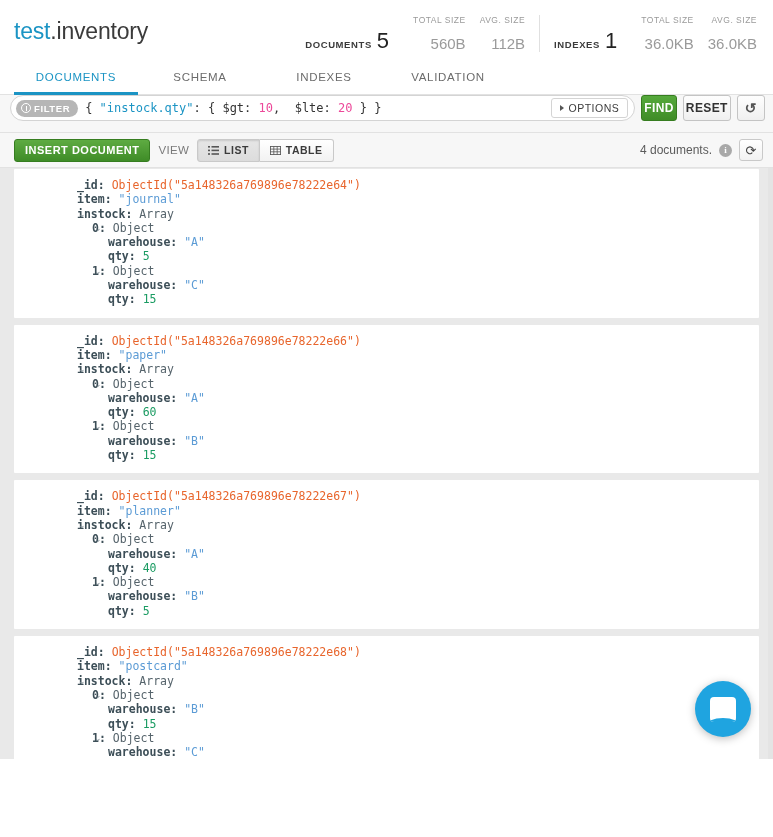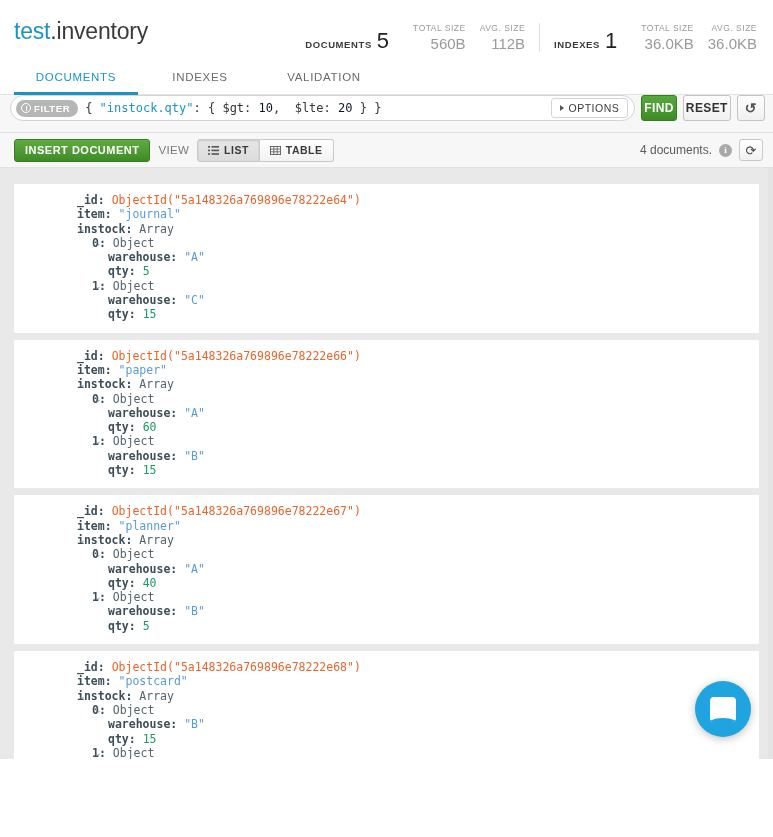--- a/index.html
+++ b/index.html
@@ -45,21 +45,21 @@
     padding-right: 10px;
   }
   .stat-primary .lbl {
     font-size: 9.5px; font-weight: 700; letter-spacing: 0.6px;
     color: #3b3b3b; text-transform: uppercase;
   }
   .stat-primary .val { font-size: 22px; color: #222; font-weight: 300; line-height: 1; }
   .stat-sub { text-align: right; padding-left: 14px; }
   .stat-sub .lbl {
     font-size: 8.5px; letter-spacing: 0.5px; color: #9a9a9a;
-    text-transform: uppercase; display: block; margin-bottom: 2px;
+    text-transform: uppercase; display: block; margin-bottom: 10px;
   }
   .stat-sub .val { font-size: 15px; color: #9a9a9a; font-weight: 300; display: block; }
   
   .tabbar {
     height: 33px;
     background: #fff;
     border-bottom: 1px solid #e2e2e2;
     display: flex;
     align-items: stretch;
     padding-left: 14px;
@@ -114,21 +114,21 @@
   .filter-code {
     font-family: "DejaVu Sans Mono", "Liberation Mono", monospace;
     font-size: 12px;
     color: #333;
     white-space: pre;
     margin-left: 7px;
     flex: 1 1 auto;
     overflow: hidden;
   }
   .c-key { color: #1b94c4; }
-  .c-num { color: #0f172a; }
+  .c-num { color: #ec4899; }
   .options-btn {
     flex: 0 0 auto;
     border: 1px solid #d4d4d4;
     border-radius: 3px;
     background: #fff;
     height: 20px;
     display: flex; align-items: center; gap: 4px;
     padding: 0 8px;
     font-size: 10.5px; letter-spacing: 0.5px; color: #3b3b3b;
     cursor: pointer;
@@ -210,21 +210,21 @@
     background: linear-gradient(#ffffff,#f2f2f2);
     display: flex; align-items: center; justify-content: center;
     font-size: 13px; color: #444;
     cursor: pointer;
   }
   
   .doclist {
     background: #e9e9e9;
     height: 591px;
     overflow: hidden;
-    padding-top: 16px;
+    padding-top: 1px;
     position: relative;
   }
   .doc-card {
     background: #fff;
     margin: 0 14px 7px 14px;
     padding: 9px 0 11px 0;
     border-radius: 1px;
   }
   .doc-card:first-child { margin-top: 0; padding-top: 12px; }
   .line {
@@ -320,20 +320,21 @@
       <div class="stat-sub">
         <span class="lbl">AVG. SIZE</span>
         <span class="val">36.0KB</span>
       </div>
     </div>
   </div>
 </div>
 
 <div class="tabbar">
   <div class="tab active">DOCUMENTS</div>
+  <div class="tab">SCHEMA</div>
   <div class="tab">INDEXES</div>
   <div class="tab">VALIDATION</div>
 </div>
 
 <div class="filterbar">
   <div class="filter-input">
     <div class="filter-pill">
       <span class="pill-icon"></span>
       <span>FILTER</span>
     </div>

